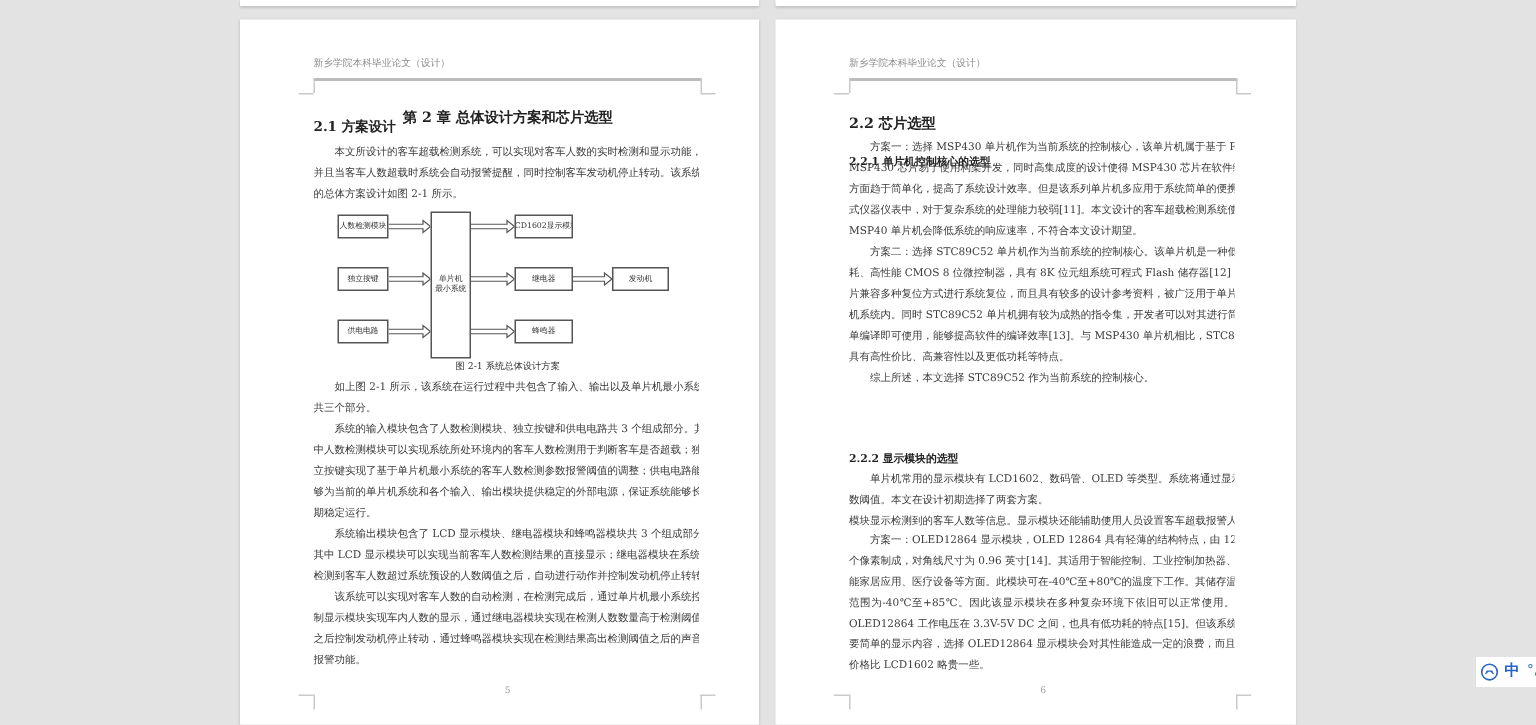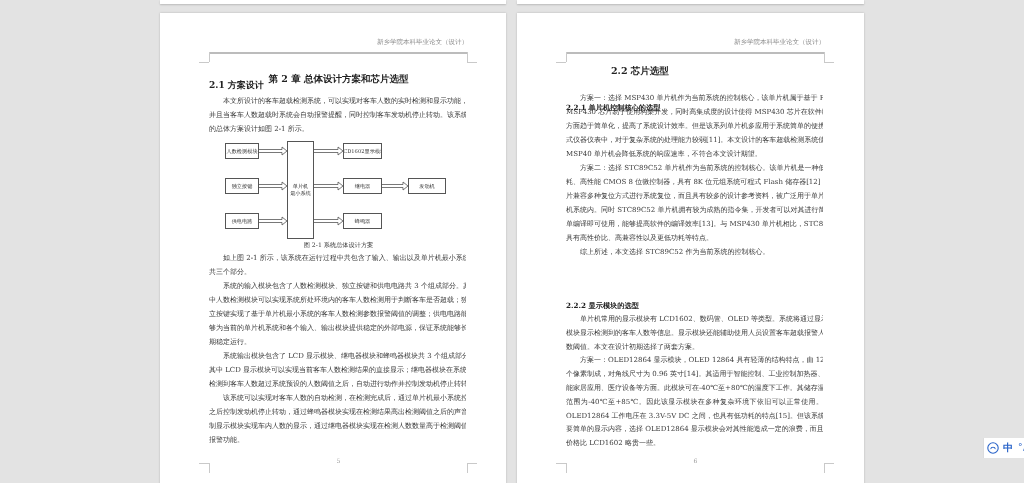--- a/index.html
+++ b/index.html
@@ -1,20 +1,20 @@
 <!DOCTYPE html>
 <html><head>
 <meta charset="utf-8">
 <style>
   html,body{margin:0;padding:0;}
   body{width:1024px;height:483px;overflow:hidden;position:relative;background:#e3e3e3;
        font-family:"DejaVu Serif","Liberation Serif",serif;color:#3a3a3a;}
   .prev-page{position:absolute;top:0;height:4px;background:#fff;box-shadow:0 1px 2px rgba(0,0,0,.18);}
   .page{position:absolute;top:13px;height:480px;background:#fff;box-shadow:0 0 2px rgba(0,0,0,.2);overflow:hidden;}
-  .hdr{position:absolute;left:49px;width:259px;top:24px;height:10px;line-height:10px;font-size:6.5px;color:#8d8d8d;text-align:right;white-space:nowrap;}
+  .hdr{position:absolute;left:49px;width:259px;top:24px;height:10px;line-height:10px;font-size:6.5px;color:#8d8d8d;text-align:left;white-space:nowrap;}
   .rule{position:absolute;left:49px;top:39px;width:259px;height:2px;background:#bcbcbc;}
   .mk{position:absolute;background:#c9c9c9;}
   .mk.h{height:1px;width:10px;}
   .mk.v{width:1px;height:10px;}
   .chap{position:absolute;left:49px;width:259px;text-align:center;font-size:9.5px;font-weight:bold;color:#222;line-height:12px;height:12px;white-space:nowrap;}
   .sec{position:absolute;left:49px;font-size:9px;font-weight:bold;color:#222;line-height:12px;height:12px;white-space:nowrap;}
   .sub{position:absolute;left:49px;font-size:7.2px;font-weight:bold;color:#222;line-height:12px;height:12px;white-space:nowrap;}
   .block{position:absolute;left:49px;width:257px;font-size:7px;}
   .ln{height:14px;line-height:14px;white-space:nowrap;overflow:hidden;text-align:justify;text-align-last:justify;}
   .tight .ln{height:13.8px;line-height:13.8px;}
@@ -93,42 +93,42 @@
         <div class="ln">够为当前的单片机系统和各个输入、输出模块提供稳定的外部电源，保证系统能够长</div>
         <div class="ln last">期稳定运行。</div>
       </div>
       <div class="para">
         <div class="ln first">系统输出模块包含了 LCD 显示模块、继电器模块和蜂鸣器模块共 3 个组成部分。</div>
         <div class="ln">其中 LCD 显示模块可以实现当前客车人数检测结果的直接显示；继电器模块在系统</div>
         <div class="ln">检测到客车人数超过系统预设的人数阈值之后，自动进行动作并控制发动机停止转转</div>
       </div>
       <div class="para">
         <div class="ln first">该系统可以实现对客车人数的自动检测，在检测完成后，通过单片机最小系统控</div>
+        <div class="ln">制显示模块实现车内人数的显示，通过继电器模块实现在检测人数数量高于检测阈值</div>
         <div class="ln">之后控制发动机停止转动，通过蜂鸣器模块实现在检测结果高出检测阈值之后的声音</div>
-        <div class="ln">制显示模块实现车内人数的显示，通过继电器模块实现在检测人数数量高于检测阈值</div>
         <div class="ln last">报警功能。</div>
       </div>
     </div>
 
   <div class="pnum">5</div>
   <div class="mk h" style="left:39px;top:450px;"></div>
   <div class="mk v" style="left:49px;top:450px;"></div>
   <div class="mk h" style="left:307px;top:450px;"></div>
   <div class="mk v" style="left:307px;top:450px;"></div>
 </div>
 
 <div class="page" style="left:517px;width:347px;">
   <div class="hdr">新乡学院本科毕业论文（设计）</div>
   <div class="rule"></div>
   <div class="mk v" style="left:49px;top:39px;"></div>
   <div class="mk h" style="left:39px;top:49px;"></div>
   <div class="mk v" style="left:307px;top:39px;"></div>
   <div class="mk h" style="left:307px;top:49px;"></div>
 
-  <div class="sec" style="top:52px;font-size:9.5px;margin-left:45px;">2.2 芯片选型</div>
+  <div class="sec" style="top:64px;font-size:9.5px;">2.2 芯片选型</div>
   <div class="sub" style="top:63px;margin-top:26px;">2.2.1 单片机控制核心的选型</div>
   <div class="block" style="top:78px;">
       <div class="para">
         <div class="ln first">方案一：选择 MSP430 单片机作为当前系统的控制核心，该单片机属于基于  RISC</div>
         <div class="ln">MSP430 芯片易于使用构架开发，同时高集成度的设计使得 MSP430 芯片在软件编译</div>
         <div class="ln">方面趋于简单化，提高了系统设计效率。但是该系列单片机多应用于系统简单的便携</div>
         <div class="ln">式仪器仪表中，对于复杂系统的处理能力较弱[11]。本文设计的客车超载检测系统使用</div>
         <div class="ln last">MSP40 单片机会降低系统的响应速率，不符合本文设计期望。</div>
       </div>
       <div class="para">
@@ -141,22 +141,22 @@
       </div>
       <div class="para">
         <div class="ln first last">综上所述，本文选择 STC89C52 作为当前系统的控制核心。</div>
       </div>
     </div>
 
   <div class="sub" style="top:287px;">2.2.2 显示模块的选型</div>
   <div class="block tight" style="top:300px;">
       <div class="para">
         <div class="ln first">单片机常用的显示模块有 LCD1602、数码管、OLED 等类型。系统将通过显示</div>
+        <div class="ln last">数阈值。本文在设计初期选择了两套方案。</div>
         <div class="ln">模块显示检测到的客车人数等信息。显示模块还能辅助使用人员设置客车超载报警人</div>
-        <div class="ln last">数阈值。本文在设计初期选择了两套方案。</div>
       </div>
       <div class="para">
         <div class="ln first">方案一：OLED12864 显示模块，OLED 12864 具有轻薄的结构特点，由 128x64</div>
         <div class="ln">个像素制成，对角线尺寸为 0.96 英寸[14]。其适用于智能控制、工业控制加热器、智</div>
         <div class="ln">能家居应用、医疗设备等方面。此模块可在-40℃至+80℃的温度下工作。其储存温度</div>
         <div class="ln">范围为-40℃至+85℃。因此该显示模块在多种复杂环境下依旧可以正常使用。</div>
         <div class="ln">OLED12864 工作电压在 3.3V-5V DC 之间，也具有低功耗的特点[15]。但该系统仅仅需</div>
         <div class="ln">要简单的显示内容，选择 OLED12864 显示模块会对其性能造成一定的浪费，而且其</div>
         <div class="ln last">价格比 LCD1602 略贵一些。</div>
       </div>

